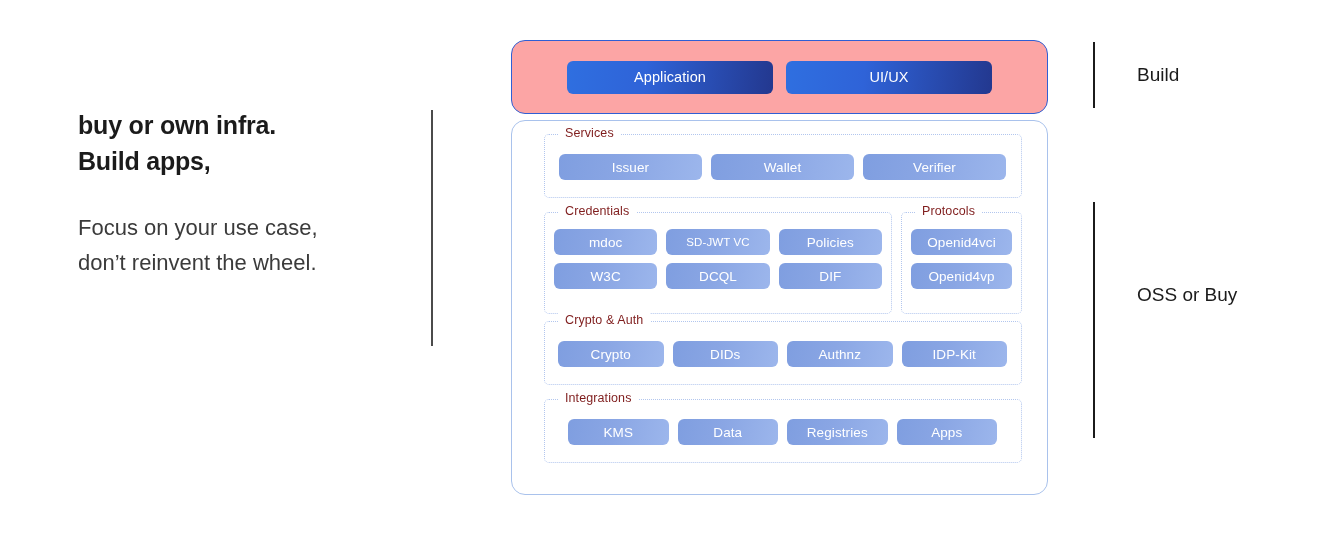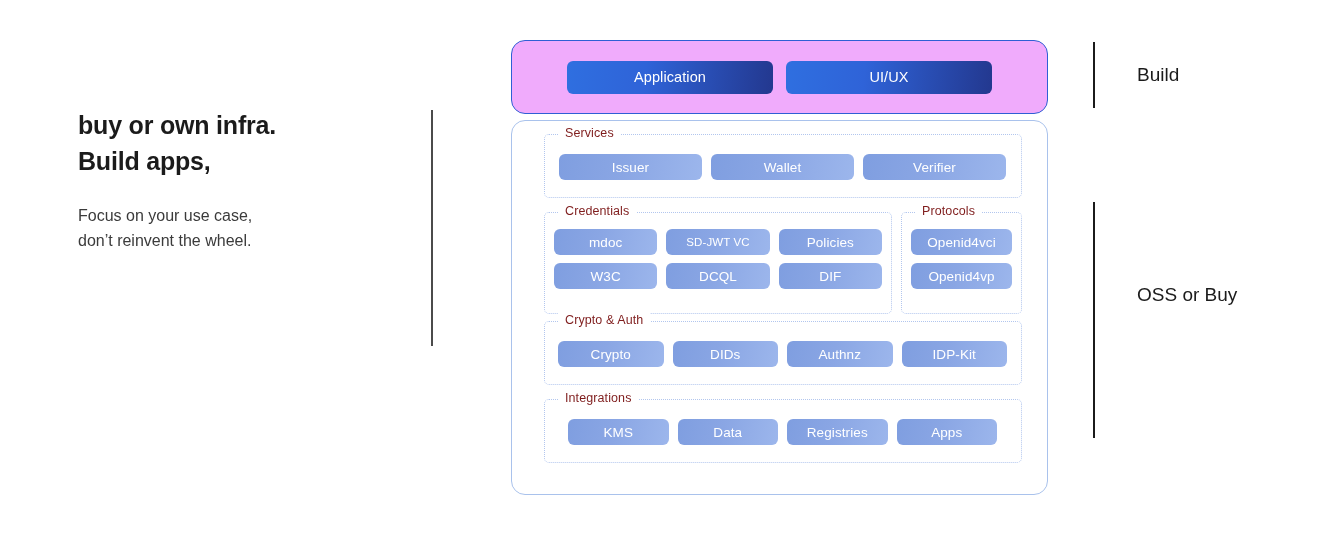--- a/index.html
+++ b/index.html
@@ -25,22 +25,22 @@
   }
   .headline {
     font-size: 25px;
     font-weight: bold;
     color: #1b1b1b;
     line-height: 1.42;
     letter-spacing: -0.2px;
     white-space: nowrap;
   }
   .subcopy {
-    margin-top: 24px;
-    font-size: 16px;
+    margin-top: 32px;
+    font-size: 22px;
     font-weight: normal;
     color: #3b3b3b;
     line-height: 1.58;
     white-space: nowrap;
   }
 
   #left-divider {
     position: absolute;
     left: 431px;
     top: 110px;
@@ -69,21 +69,21 @@
   
   #build-card {
     position: absolute;
     left: 511px;
     top: 40px;
     width: 537px;
     height: 74px;
     box-sizing: border-box;
     border: 1.6px solid #2f5fd4;
     border-radius: 14px;
-    background: #f0abfc;
+    background: #fca5a5;
     display: flex;
     align-items: center;
     gap: 13px;
     padding: 0 55px;
   }
   .tile-strong {
     flex: 1 1 0;
     height: 33px;
     border-radius: 6px;
     background: linear-gradient(95deg, #2f6fe0 0%, #2f63d8 38%, #23388f 100%);

